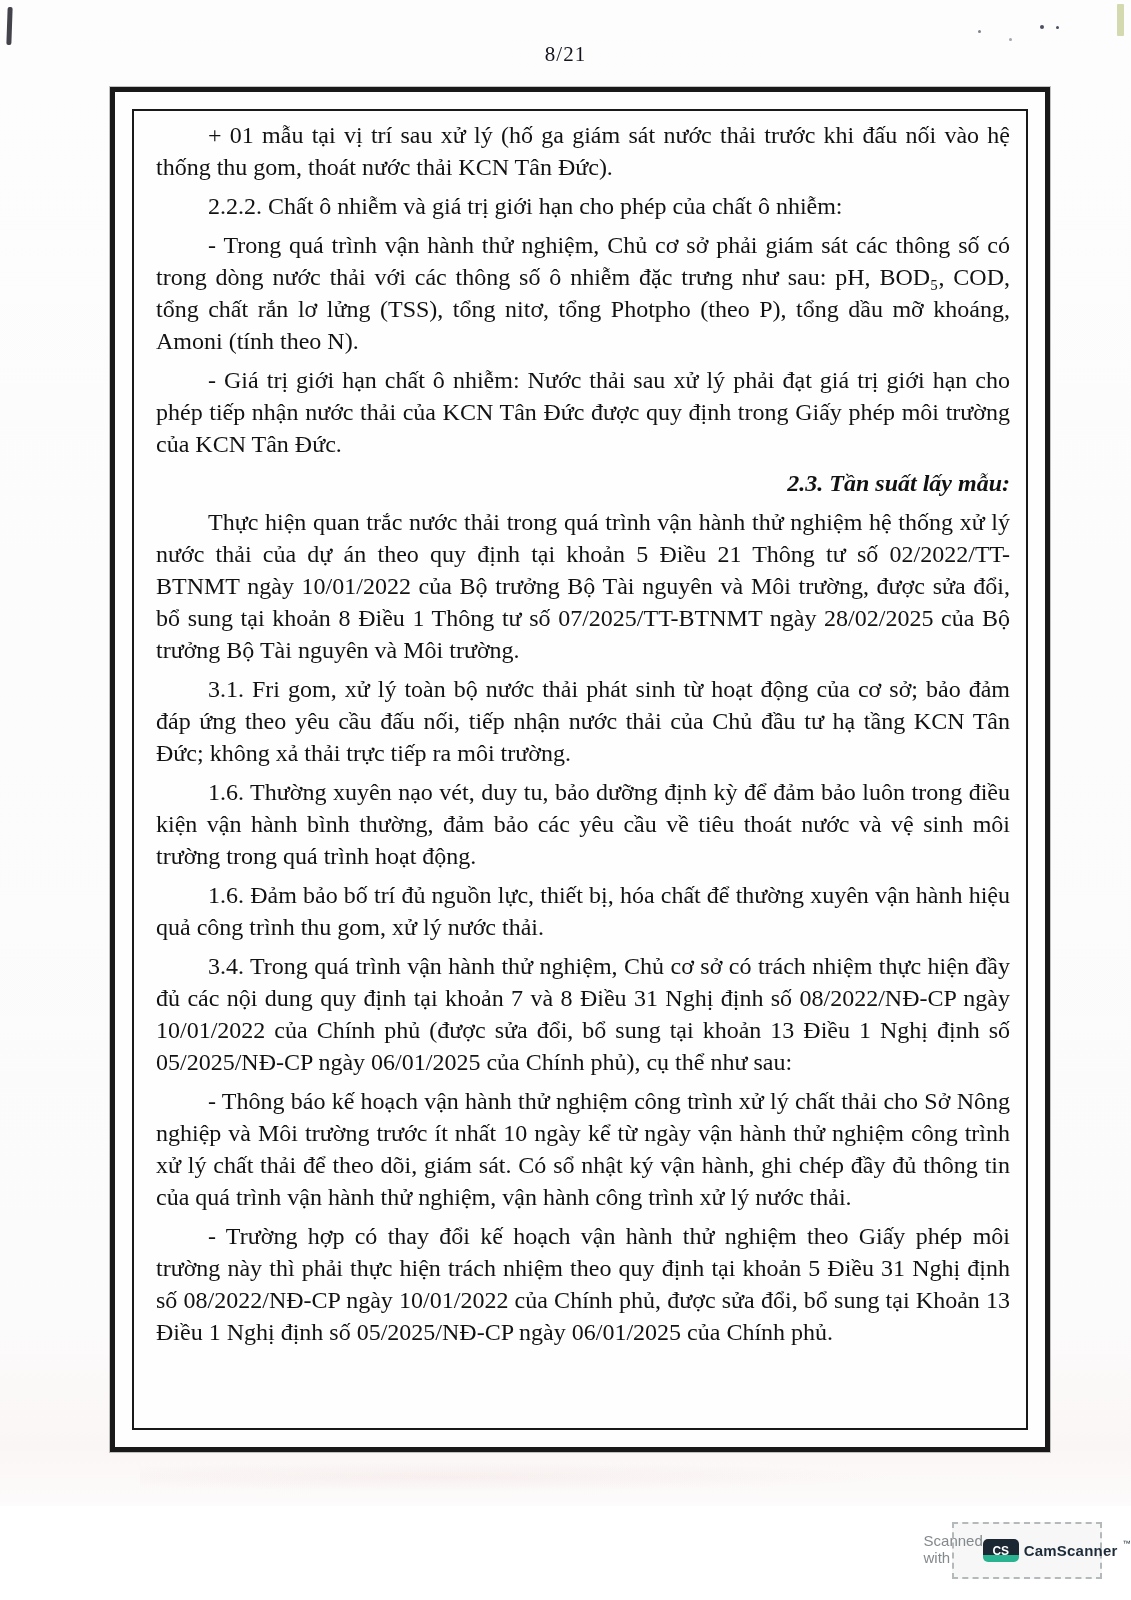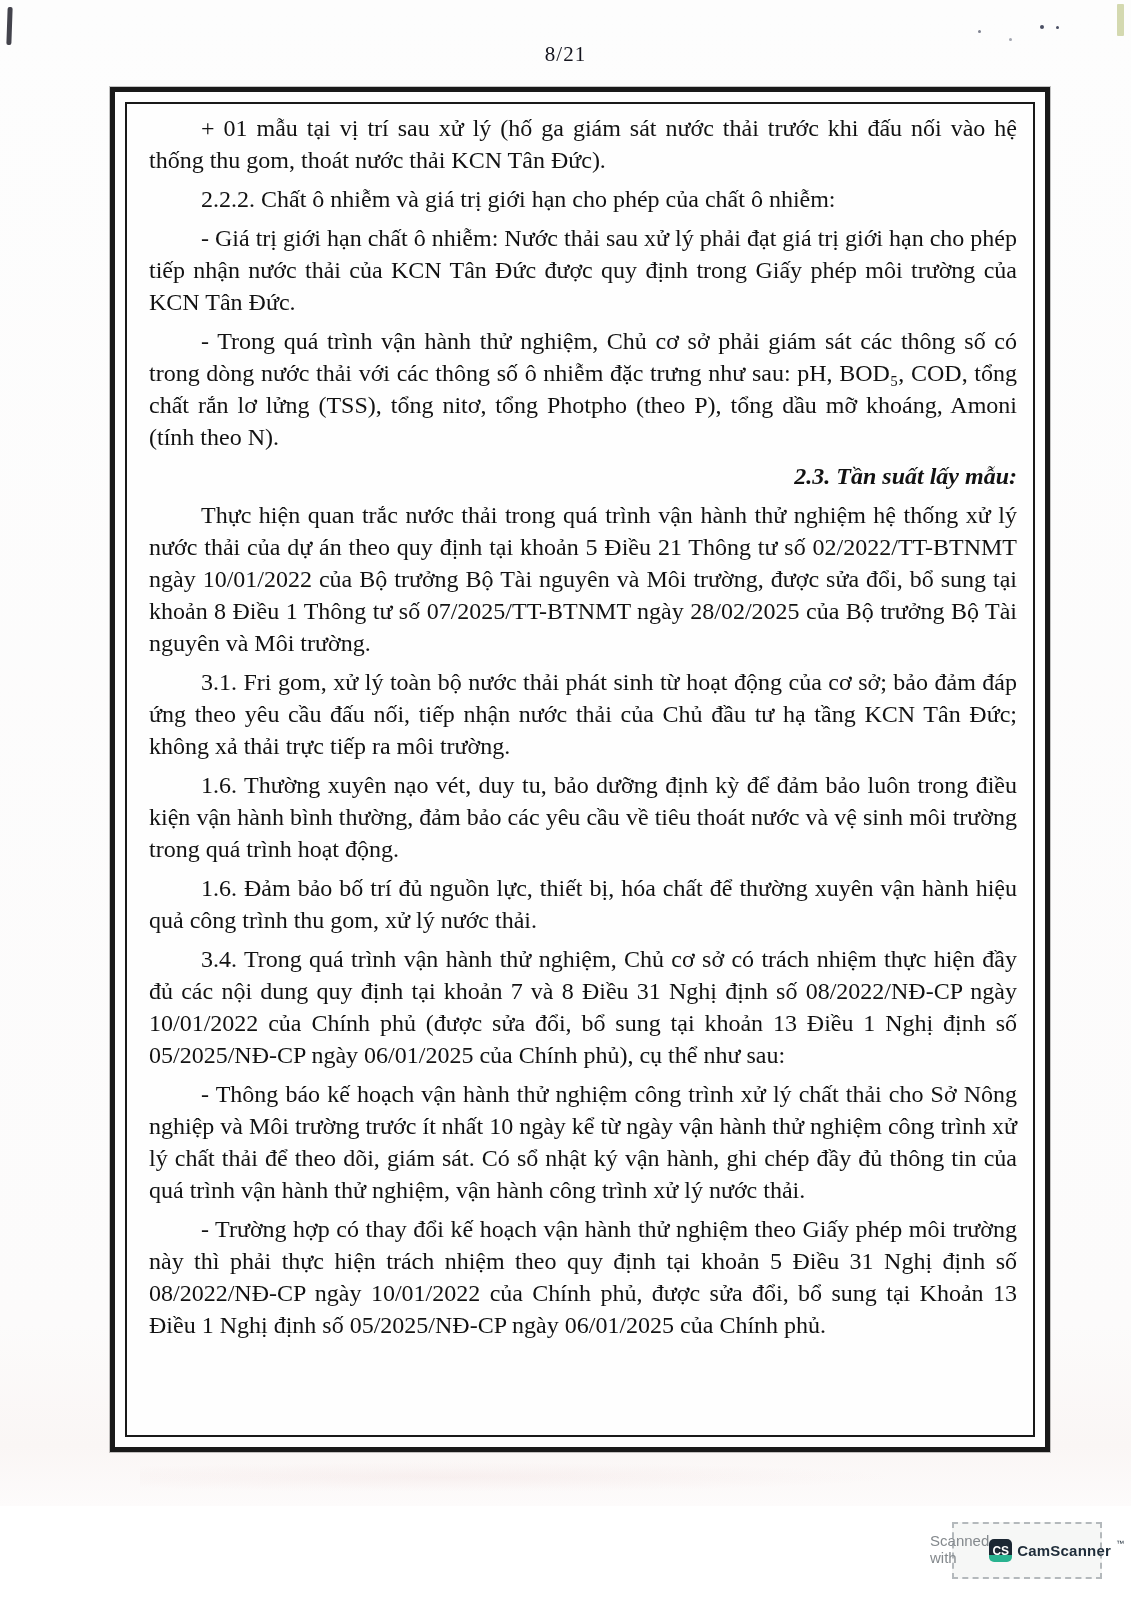--- a/index.html
+++ b/index.html
@@ -30,21 +30,21 @@
   .dot.d3{left:978px;top:30px;width:3px;height:3px;opacity:.7;}
   .dot.d4{left:1009px;top:38px;width:3px;height:3px;opacity:.5;}
 
   .page-number{
     position:absolute;left:0;top:42px;width:1131px;text-align:center;
     font-size:21px;letter-spacing:1px;color:#14141e;
   }
 
   .doc-box{
     position:absolute;left:110px;top:87px;width:940px;height:1365px;
-    box-sizing:border-box;border:5px solid #191919;padding:10px;background:#fefefe;
+    box-sizing:border-box;border:5px solid #191919;padding:17px;background:#fefefe;
     box-shadow:0 0 0 1px rgba(25,25,25,.25);
   }
   .doc-frame{
     box-sizing:border-box;width:100%;height:100%;
     border:2px solid #191919;
     padding:8px 16px 0 22px;overflow:hidden;
   }
   .para{
     margin:0 0 7px 0;
     font-size:24px;line-height:32px;
@@ -56,21 +56,21 @@
 
   .watermark{
     position:absolute;left:952px;top:1522px;width:150px;height:57px;
     box-sizing:border-box;border:2px dashed #b4b9bc;background:#f6f7f6;
     display:flex;align-items:center;justify-content:center;
     font-family:"Liberation Sans","DejaVu Sans",sans-serif;
   }
   .wm-line1{font-size:15px;color:#84898d;line-height:17px;margin-bottom:3px;}
   .wm-line2{display:flex;align-items:center;gap:5px;}
   .cs-icon{
-    width:23px;height:23px;border-radius:5px;
+    width:36px;height:23px;border-radius:5px;
     background:linear-gradient(180deg,#1b2733 70%,#2ab390 70%);
     color:#ffffff;font-weight:bold;font-size:12px;
     display:flex;align-items:center;justify-content:center;
   }
   .wm-brand{font-size:15px;font-weight:bold;color:#1e2c39;letter-spacing:.2px;}
   .tm{font-size:8px;color:#1e2c39;align-self:flex-start;line-height:10px;}
 </style>
 </head>
 <body>
 
@@ -82,22 +82,22 @@
 <div class="dot d2"></div>
 <div class="dot d3"></div>
 <div class="dot d4"></div>
 
 <div class="page-number">8/21</div>
 
 <div class="doc-box">
   <div class="doc-frame">
       <p class="para body">+ 01 mẫu tại vị trí sau xử lý (hố ga giám sát nước thải trước khi đấu nối vào hệ thống thu gom, thoát nước thải KCN Tân Đức).</p>
       <p class="para body">2.2.2. Chất ô nhiễm và giá trị giới hạn cho phép của chất ô nhiễm:</p>
+      <p class="para body">- Trong quá trình vận hành thử nghiệm, Chủ cơ sở phải giám sát các thông số có trong dòng nước thải với các thông số ô nhiễm đặc trưng như sau: pH, BOD₅, COD, tổng chất rắn lơ lửng (TSS), tổng nitơ, tổng Photpho (theo P), tổng dầu mỡ khoáng, Amoni (tính theo N).</p>
       <p class="para body">- Giá trị giới hạn chất ô nhiễm: Nước thải sau xử lý phải đạt giá trị giới hạn cho phép tiếp nhận nước thải của KCN Tân Đức được quy định trong Giấy phép môi trường của KCN Tân Đức.</p>
-      <p class="para body">- Trong quá trình vận hành thử nghiệm, Chủ cơ sở phải giám sát các thông số có trong dòng nước thải với các thông số ô nhiễm đặc trưng như sau: pH, BOD₅, COD, tổng chất rắn lơ lửng (TSS), tổng nitơ, tổng Photpho (theo P), tổng dầu mỡ khoáng, Amoni (tính theo N).</p>
       <p class="para heading-bold-italic">2.3. Tần suất lấy mẫu:</p>
       <p class="para body">Thực hiện quan trắc nước thải trong quá trình vận hành thử nghiệm hệ thống xử lý nước thải của dự án theo quy định tại khoản 5 Điều 21 Thông tư số 02/2022/TT-BTNMT ngày 10/01/2022 của Bộ trưởng Bộ Tài nguyên và Môi trường, được sửa đổi, bổ sung tại khoản 8 Điều 1 Thông tư số 07/2025/TT-BTNMT ngày 28/02/2025 của Bộ trưởng Bộ Tài nguyên và Môi trường.</p>
       <p class="para body">3.1. Fri gom, xử lý toàn bộ nước thải phát sinh từ hoạt động của cơ sở; bảo đảm đáp ứng theo yêu cầu đấu nối, tiếp nhận nước thải của Chủ đầu tư hạ tầng KCN Tân Đức; không xả thải trực tiếp ra môi trường.</p>
       <p class="para body">1.6. Thường xuyên nạo vét, duy tu, bảo dưỡng định kỳ để đảm bảo luôn trong điều kiện vận hành bình thường, đảm bảo các yêu cầu về tiêu thoát nước và vệ sinh môi trường trong quá trình hoạt động.</p>
       <p class="para body">1.6. Đảm bảo bố trí đủ nguồn lực, thiết bị, hóa chất để thường xuyên vận hành hiệu quả công trình thu gom, xử lý nước thải.</p>
       <p class="para body">3.4. Trong quá trình vận hành thử nghiệm, Chủ cơ sở có trách nhiệm thực hiện đầy đủ các nội dung quy định tại khoản 7 và 8 Điều 31 Nghị định số 08/2022/NĐ-CP ngày 10/01/2022 của Chính phủ (được sửa đổi, bổ sung tại khoản 13 Điều 1 Nghị định số 05/2025/NĐ-CP ngày 06/01/2025 của Chính phủ), cụ thể như sau:</p>
       <p class="para body">- Thông báo kế hoạch vận hành thử nghiệm công trình xử lý chất thải cho Sở Nông nghiệp và Môi trường trước ít nhất 10 ngày kể từ ngày vận hành thử nghiệm công trình xử lý chất thải để theo dõi, giám sát. Có sổ nhật ký vận hành, ghi chép đầy đủ thông tin của quá trình vận hành thử nghiệm, vận hành công trình xử lý nước thải.</p>
       <p class="para body">- Trường hợp có thay đổi kế hoạch vận hành thử nghiệm theo Giấy phép môi trường này thì phải thực hiện trách nhiệm theo quy định tại khoản 5 Điều 31 Nghị định số 08/2022/NĐ-CP ngày 10/01/2022 của Chính phủ, được sửa đổi, bổ sung tại Khoản 13 Điều 1 Nghị định số 05/2025/NĐ-CP ngày 06/01/2025 của Chính phủ.</p>
     </div>
 </div>

